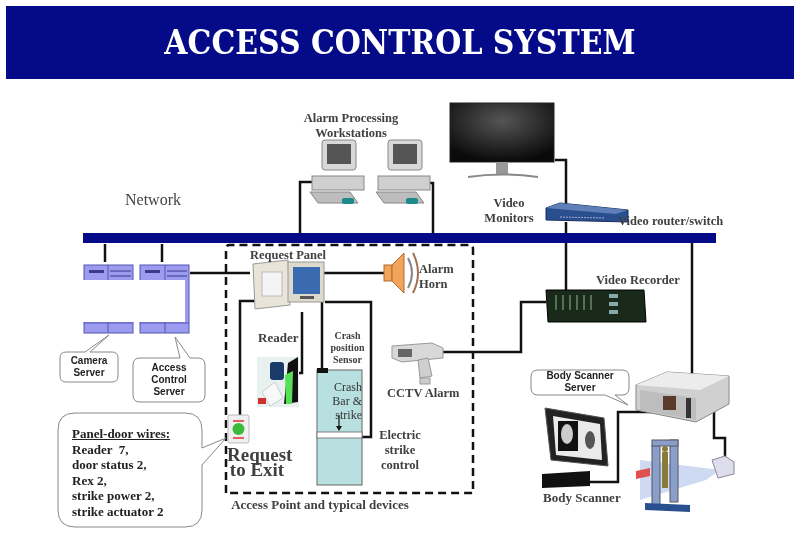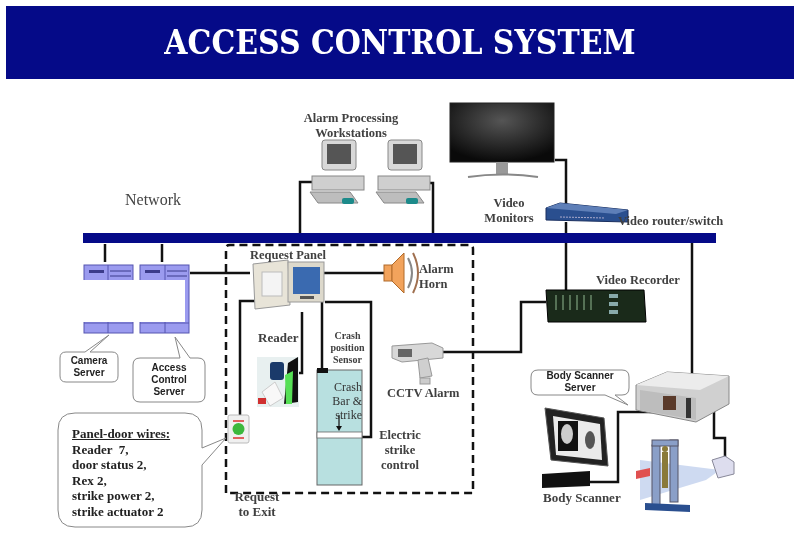--- a/index.html
+++ b/index.html
@@ -250,21 +250,21 @@
   <div>Bar &amp;</div>
   <div>strike</div>
 </div>
 
 <div class="abs lbl" style="left:374px; top:428px; width:52px;">
   <div>Electric</div>
   <div>strike</div>
   <div>control</div>
 </div>
 
-<div class="abs lbl" style="left:227px; top:447px; width:60px; font-size:13px;margin-top:42px;">
+<div class="abs lbl" style="left:227px; top:447px; width:60px; font-size:19px;">
   <div>Request</div>
   <div>to Exit</div>
 </div>
 
 <div class="abs lbl" style="left:387px; top:386px;">CCTV Alarm</div>
 
 <div class="abs callout-text" style="left:531px; top:370px; width:98px;">
   <div>Body Scanner</div>
   <div>Server</div>
 </div>
@@ -276,20 +276,21 @@
   <div>Server</div>
 </div>
 
 <div class="abs callout-text" style="left:133px; top:362px; width:72px;text-align:center;">
   <div>Access</div>
   <div>Control</div>
   <div>Server</div>
 </div>
 
 <div class="abs lbl" style="left:220px; top:497px; width:200px; font-size:13px; line-height:16px;">
+  <div>Access Point and typical devices</div>
 </div>
 
 <div class="abs wires-text" style="left:72px; top:426px;">
   <div class="hdr">Panel-door wires:</div>
   <div style="white-space:pre;">Reader  7,</div>
   <div>door status 2,</div>
   <div>Rex 2,</div>
   <div>strike power 2,</div>
   <div>strike actuator 2</div>
 </div>

